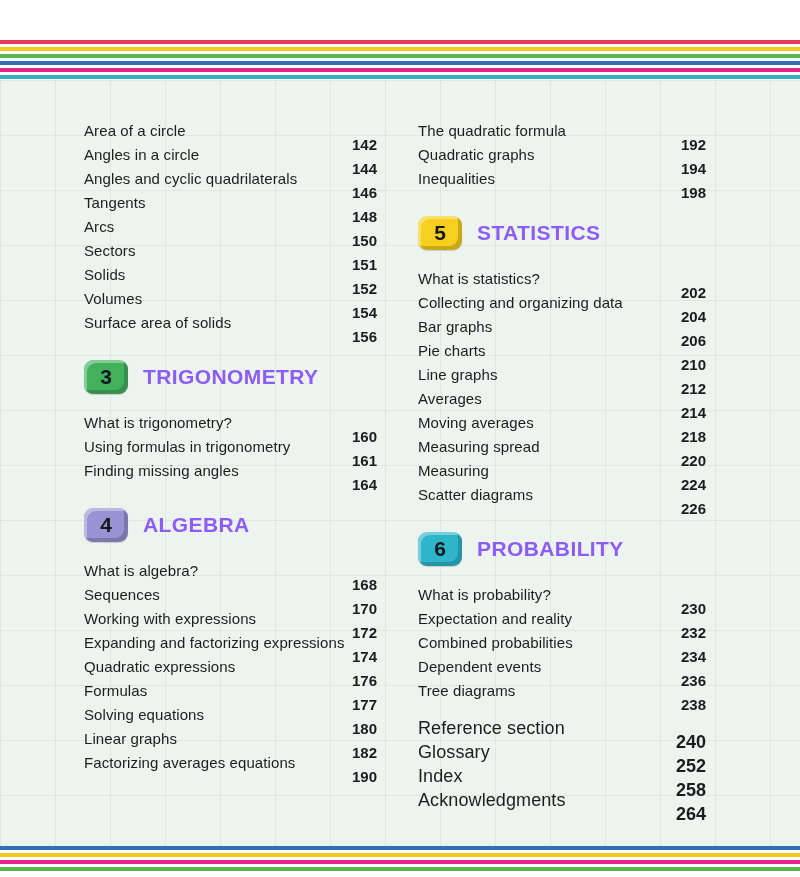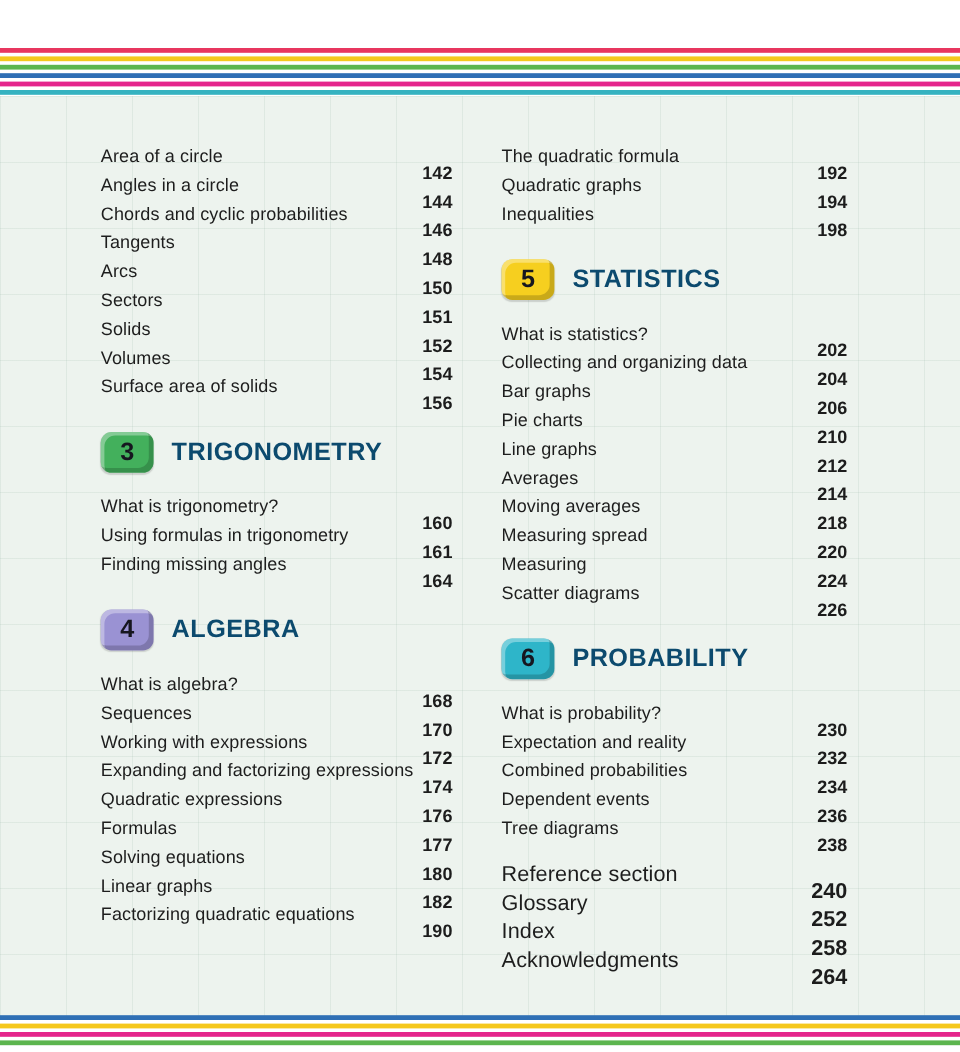--- a/index.html
+++ b/index.html
@@ -66,21 +66,21 @@
     font-size: 21px; font-weight: bold; color: #16161f;
     box-shadow:
       inset -4px -4px 0 rgba(0,0,0,0.18),
       inset 3px 3px 0 rgba(255,255,255,0.35),
       0 1px 1px rgba(0,0,0,0.15);
   }
   .section-title {
     font-size: 21px;
     font-weight: bold;
     letter-spacing: 0.4px;
-    color: #0c4a6e;
+    color: #8b5cf6;
   }
 </style>
 </head>
 <body>
 
 <div class="stripes stripes-top">
 
     <div class="stripe" style="background-color: rgb(232, 54, 95);"></div>
 
     <div class="stripe" style="background-color: rgb(245, 200, 28);"></div>
@@ -106,21 +106,21 @@
           <span class="t">Area of a circle</span>
           <span class="p">142</span>
         </div>
 
         <div class="row">
           <span class="t">Angles in a circle</span>
           <span class="p">144</span>
         </div>
 
         <div class="row">
-          <span class="t">Chords and cyclic probabilities</span>
+          <span class="t">Angles and cyclic quadrilaterals</span>
           <span class="p">146</span>
         </div>
 
         <div class="row">
           <span class="t">Tangents</span>
           <span class="p">148</span>
         </div>
 
         <div class="row">
           <span class="t">Arcs</span>
@@ -214,21 +214,21 @@
           <span class="p">180</span>
         </div>
 
         <div class="row">
           <span class="t">Linear graphs</span>
           <span class="p">182</span>
         </div>
 
 
         <div class="row">
-          <span class="t">Factorizing quadratic equations</span>
+          <span class="t">Factorizing averages equations</span>
           <span class="p">190</span>
         </div>
       </div>
 
   </div>
 
   <div class="col-right">
 
     <div>
 

